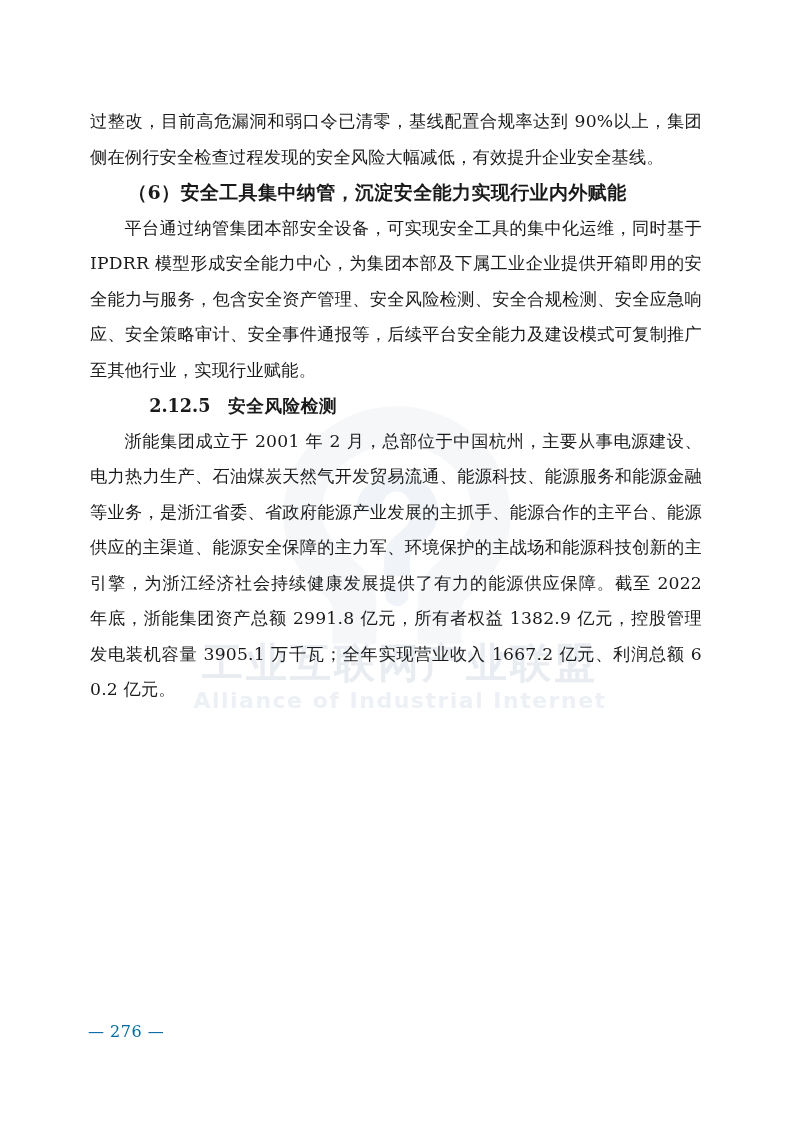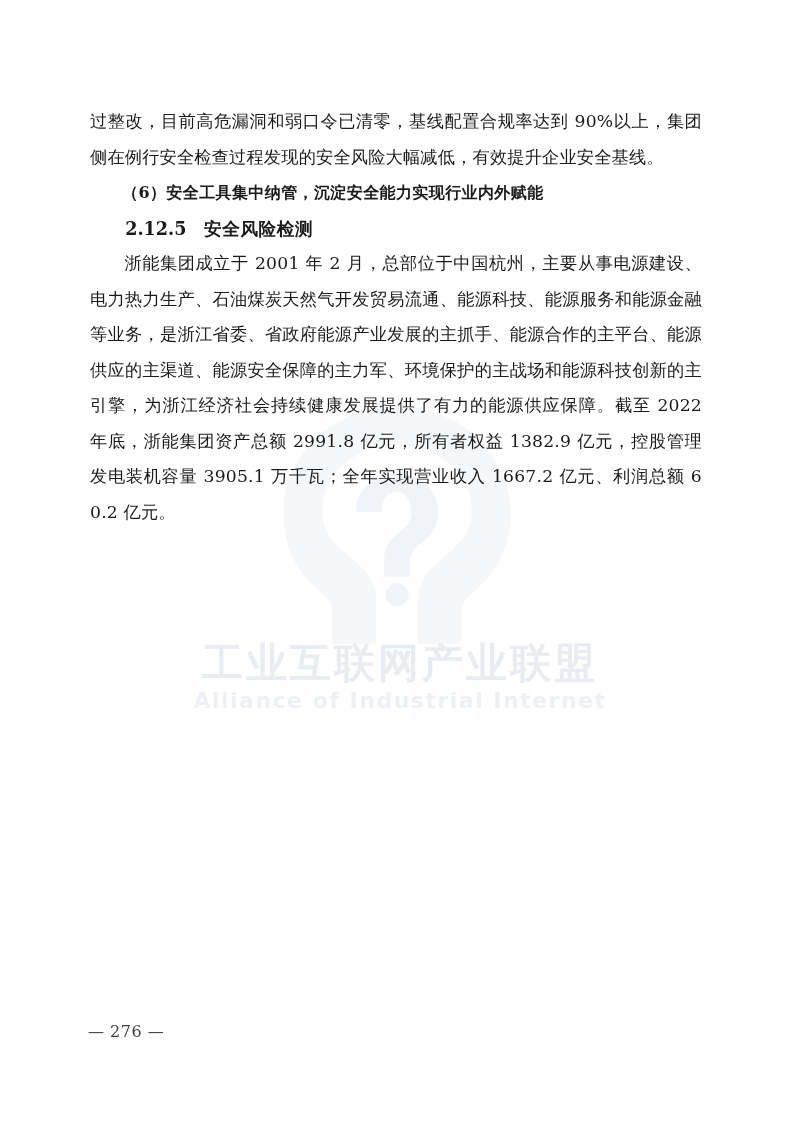--- a/index.html
+++ b/index.html
@@ -81,53 +81,54 @@
     text-align: justify;
     text-justify: inter-ideograph;
     text-indent: 2em;
     letter-spacing: 0.2px;
     word-break: break-all;
   }
   .para.noindent { text-indent: 0; }
 
   .heading-bold {
     margin: 0;
-    font-size: 16px;
+    font-size: 19px;
     line-height: 35.5px;
     font-weight: 700;
     text-indent: 2em;
     letter-spacing: 0.4px;
   }
 
   .section-heading {
     margin: 0;
     font-size: 17.6px;
     line-height: 35.5px;
     font-weight: 700;
     text-indent: 2em;
     letter-spacing: 0.6px;
   }
   .section-heading .num {
     font-family: "DejaVu Serif", "Liberation Serif", serif;
     font-weight: 700;
     letter-spacing: 0;
+    margin-left: 24px;
   }
   .section-heading .gap { display: inline-block; width: 1em; }
 
   
   .blk { margin: 0; }
 
   #page-number {
     position: absolute;
     left: 88px;
     top: 1022px;
     font-size: 16px;
     line-height: 20px;
     letter-spacing: 0.5px;
-    color: #404040;
+    color: #0369a1;
     white-space: nowrap;
   }
 </style>
 </head>
 <body>
 
 <div id="watermark">
   <svg class="wm-logo" viewBox="0 0 200 200" xmlns="http://www.w3.org/2000/svg">
     <path d="M100 8 C148 8 188 45 188 92 C188 116 178 134 166 146
              C158 154 150 158 150 166 L150 192 L116 192 L116 160
@@ -148,20 +149,21 @@
 </div>
 
 <div id="page">
 
   <div id="content">
 
     <p class="para noindent blk">过整改，目前高危漏洞和弱口令已清零，基线配置合规率达到 90%以上，集团侧在例行安全检查过程发现的安全风险大幅减低，有效提升企业安全基线。</p>
 
     <p class="heading-bold blk">（6）安全工具集中纳管，沉淀安全能力实现行业内外赋能</p>
 
+    <p class="para blk">平台通过纳管集团本部安全设备，可实现安全工具的集中化运维，同时基于 IPDRR 模型形成安全能力中心，为集团本部及下属工业企业提供开箱即用的安全能力与服务，包含安全资产管理、安全风险检测、安全合规检测、安全应急响应、安全策略审计、安全事件通报等，后续平台安全能力及建设模式可复制推广至其他行业，实现行业赋能。</p>
 
     <p class="section-heading blk">
       <span class="num">2.12.5</span><span class="gap"></span><span>安全风险检测</span>
     </p>
 
     <p class="para blk">浙能集团成立于 2001 年 2 月，总部位于中国杭州，主要从事电源建设、电力热力生产、石油煤炭天然气开发贸易流通、能源科技、能源服务和能源金融等业务，是浙江省委、省政府能源产业发展的主抓手、能源合作的主平台、能源供应的主渠道、能源安全保障的主力军、环境保护的主战场和能源科技创新的主引擎，为浙江经济社会持续健康发展提供了有力的能源供应保障。截至 2022 年底，浙能集团资产总额 2991.8 亿元，所有者权益 1382.9 亿元，控股管理发电装机容量 3905.1 万千瓦；全年实现营业收入 1667.2 亿元、利润总额 60.2 亿元。</p>
 
 
   </div>
 

